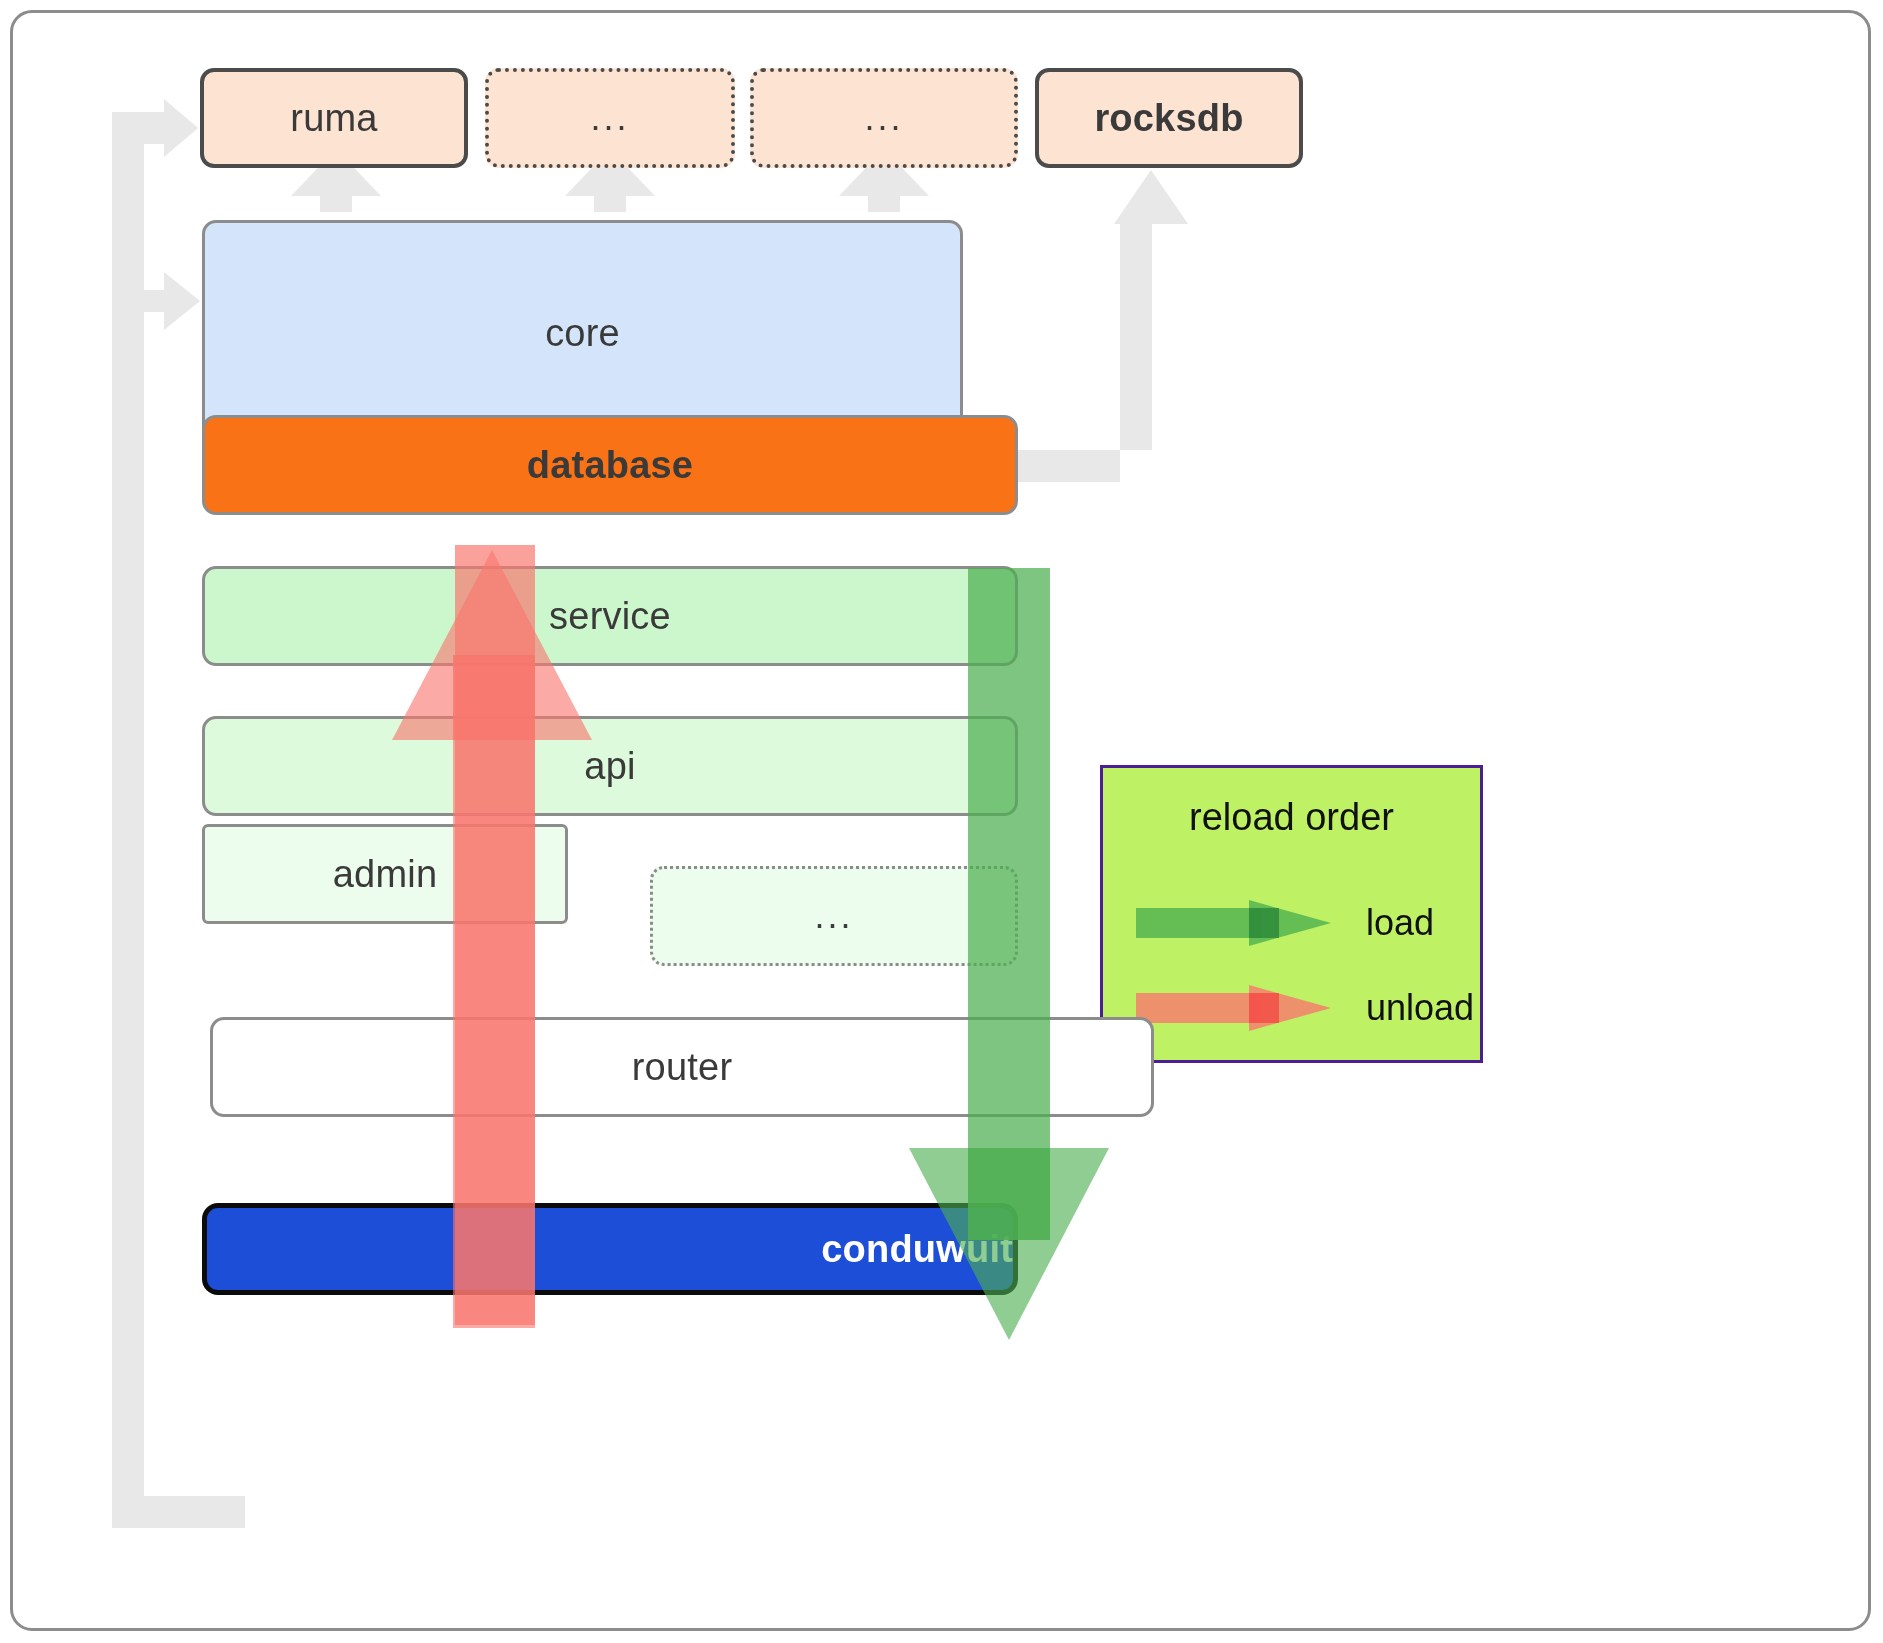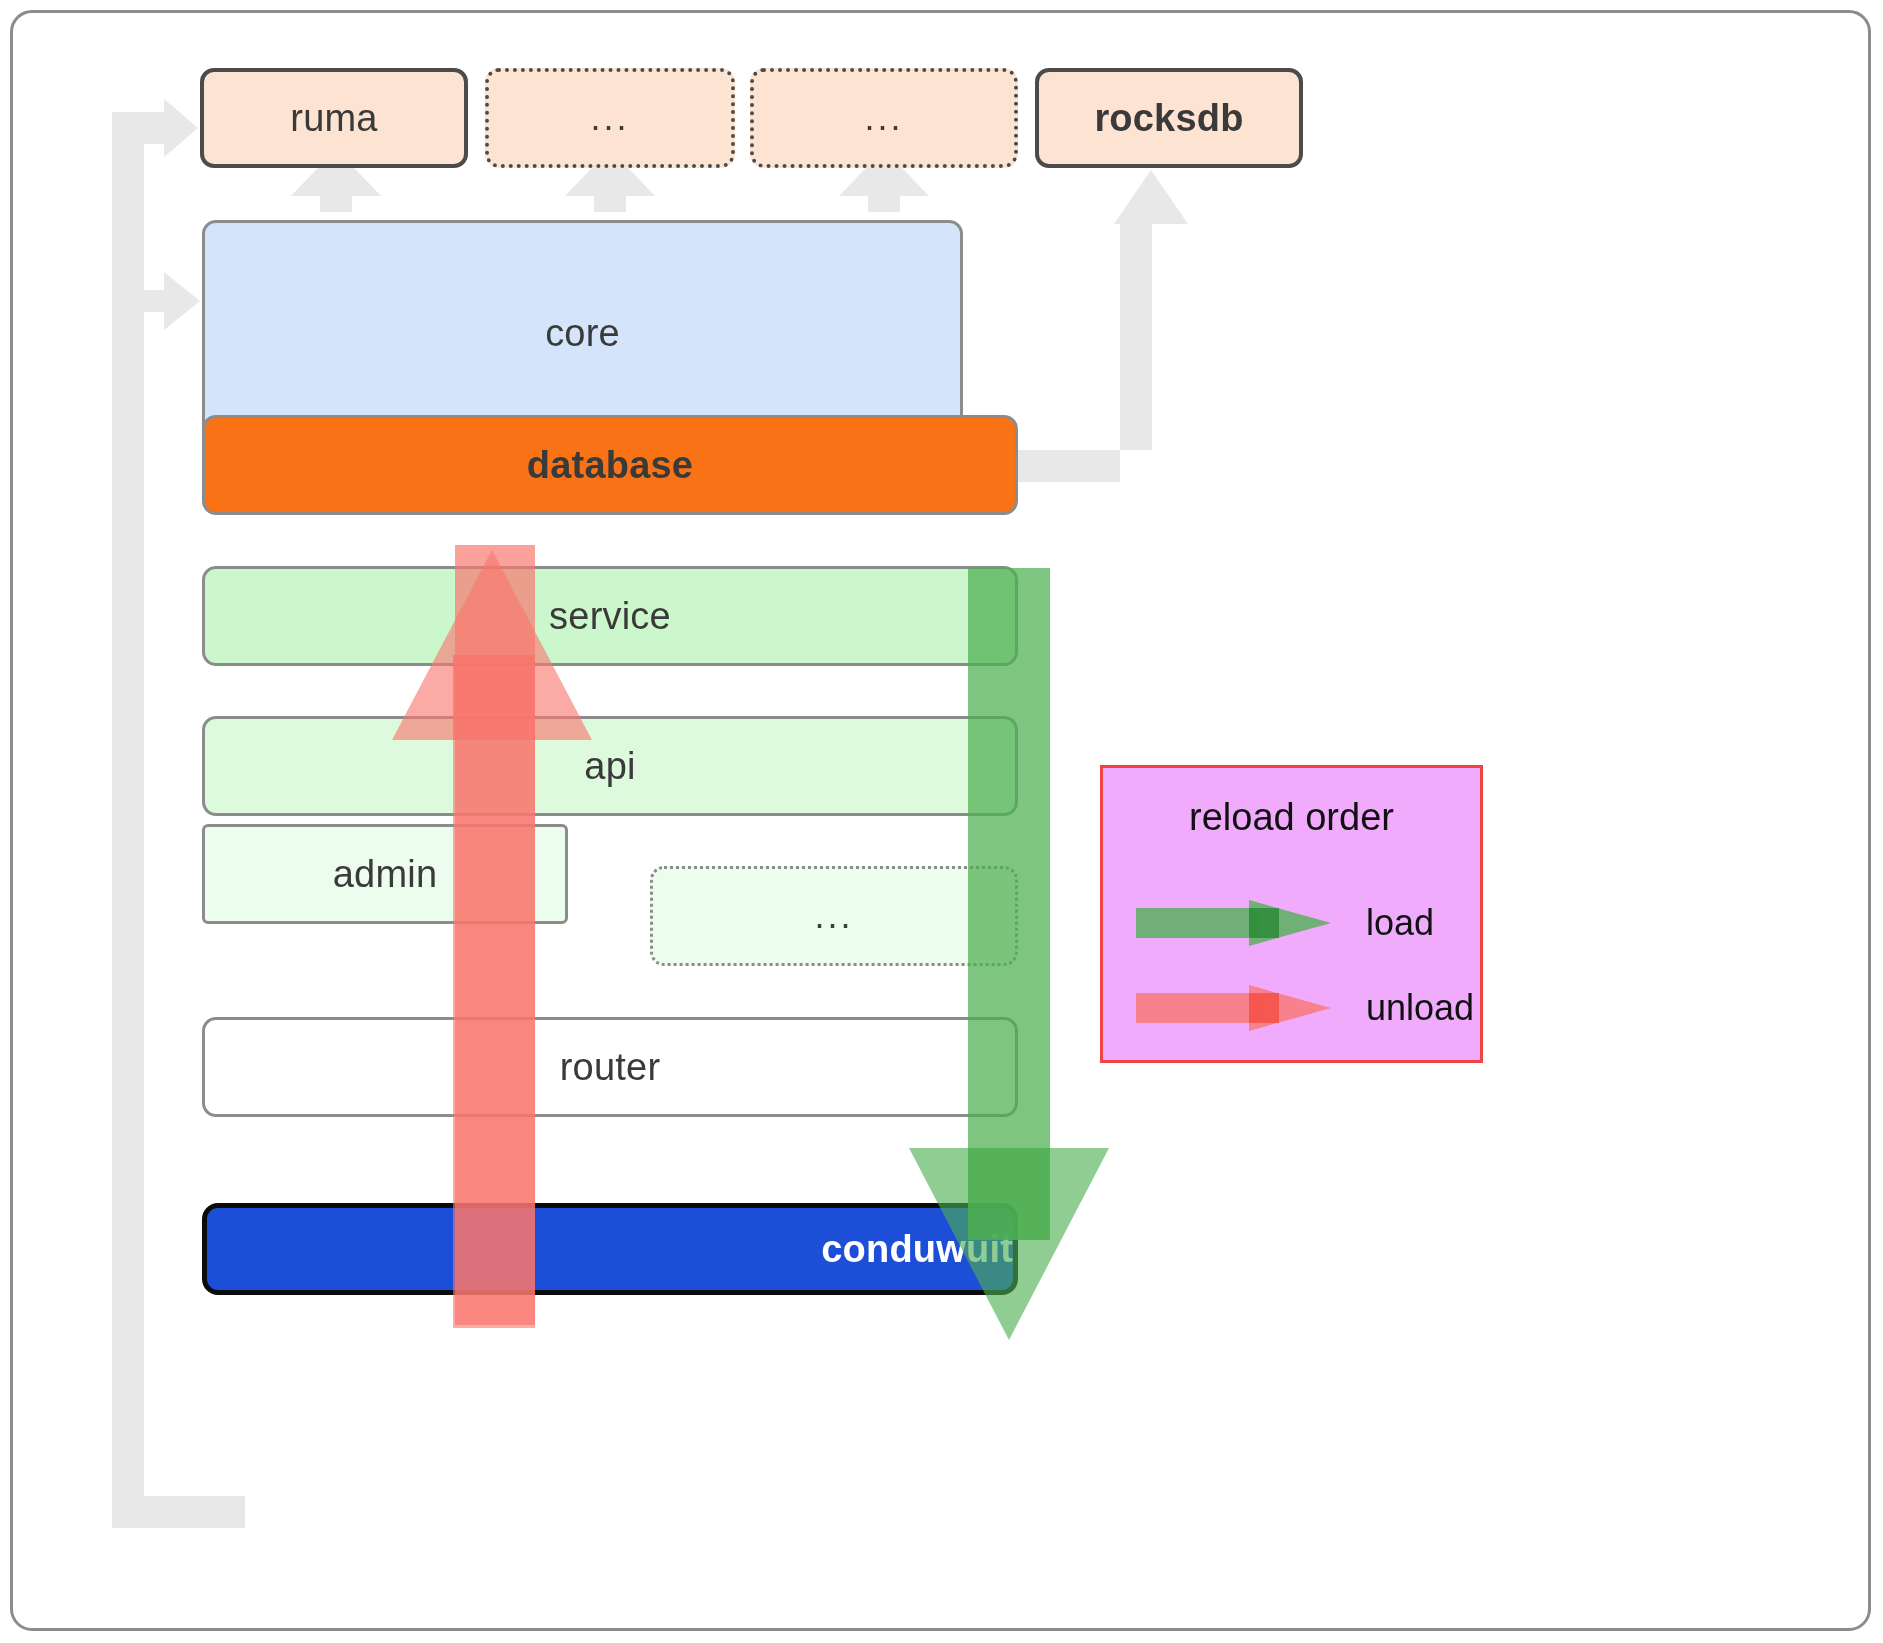--- a/index.html
+++ b/index.html
@@ -43,21 +43,21 @@
   .ellipsis{font-size:36px;letter-spacing:3px;line-height:1;}
 
   
   .overlay{position:absolute;left:0;top:0;width:1883px;height:1643px;overflow:visible;}
   .ov-back{z-index:1;}
   .ov-front{z-index:40;}
 
   
   .legend{
     position:absolute;left:1100px;top:765px;width:383px;height:298px;
-    background:#f0abfc;border:3px solid #ef4444;box-sizing:border-box;
+    background:#bef264;border:3px solid #4c1d95;box-sizing:border-box;
   }
   .legend-title{
     position:absolute;left:0;top:28px;width:100%;text-align:center;
     font-size:38px;color:#111111;
   }
   .legend-row{position:absolute;left:8px;width:100%;height:70px;}
   .legend-row.r1{top:120px;}
   .legend-row.r2{top:205px;}
   .legend-swatch{position:absolute;left:25px;top:0;width:215px;height:70px;}
   .legend-label{
@@ -131,21 +131,21 @@
     </div>
 
     <div class="node green-4 solid-gray" style="left:202px;top:824px;width:366px;height:100px;border-radius:6px;">
       <span class="lbl">admin</span>
     </div>
 
     <div class="node green-4 dotted-gray" style="left:650px;top:866px;width:368px;height:100px;">
       <span class="lbl ellipsis">...</span>
     </div>
 
-    <div class="node white solid-gray" style="left:202px;top:1017px;width:816px;height:100px;">
+    <div class="node white solid-gray" style="left:210px;top:1017px;width:944px;height:100px;">
       <span class="lbl">router</span>
     </div>
 
     <div class="node navy" style="left:202px;top:1203px;width:816px;height:92px;border-radius:16px;">
       <span class="lbl">conduwuit</span>
     </div>
 
   </div>
 
   <svg class="overlay ov-front" viewBox="0 0 1883 1643" xmlns="http://www.w3.org/2000/svg">

